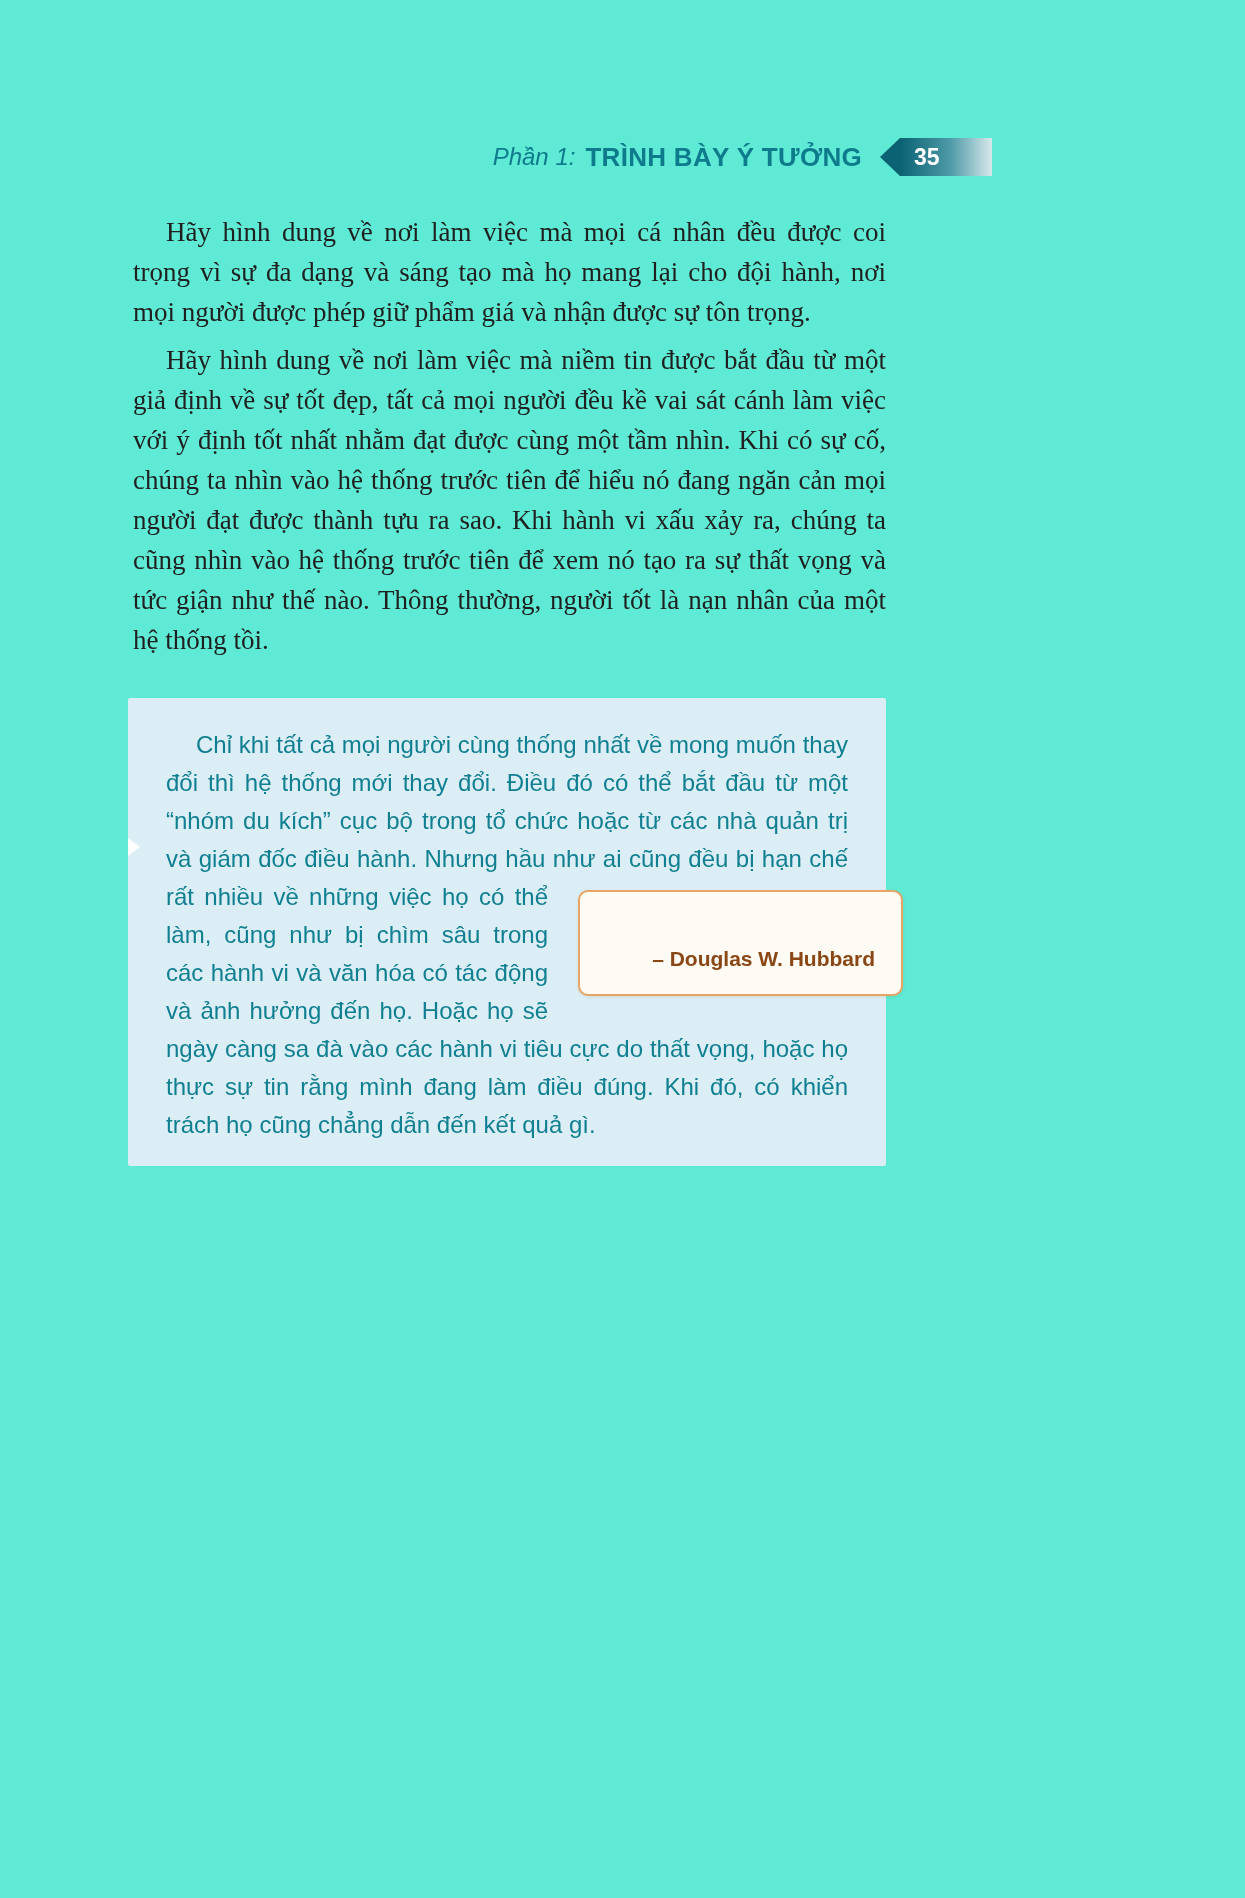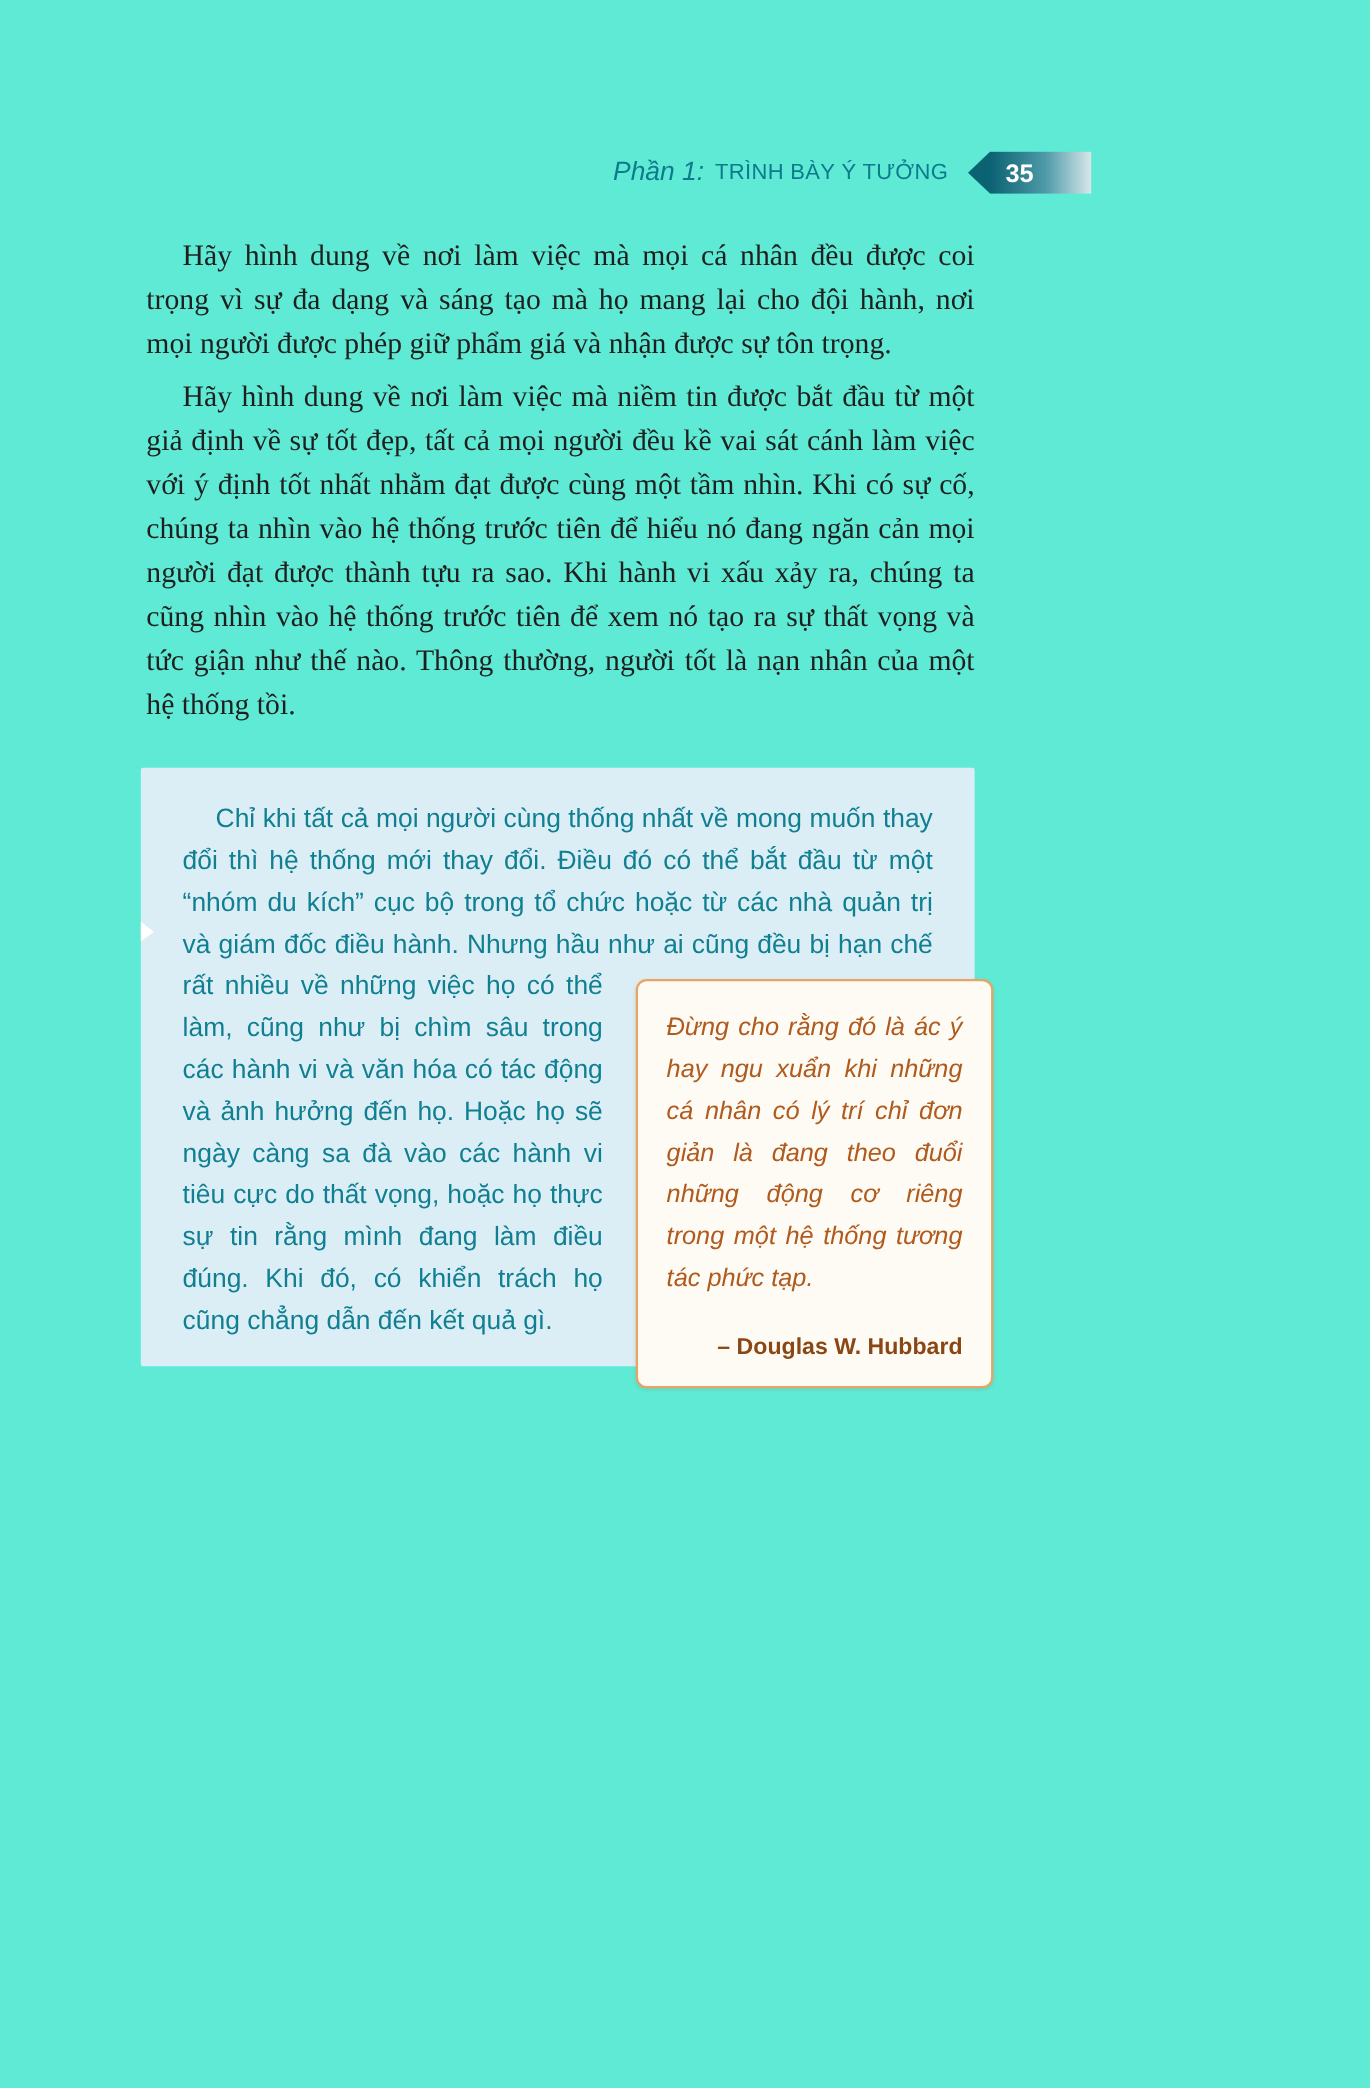--- a/index.html
+++ b/index.html
@@ -22,22 +22,22 @@
     font-family: "Liberation Sans", sans-serif;
     white-space: nowrap;
   }
   .part-label {
     font-style: italic;
     font-size: 24px;
     color: var(--teal, #0e7b8c);
     margin-right: 10px;
   }
   .chapter-title {
-    font-weight: normal;
-    font-size: 20px;
+    font-weight: bold;
+    font-size: 26px;
     letter-spacing: 0.3px;
     color: var(--teal, #0e7b8c);
     margin-right: 18px;
   }
   .page-badge { display: flex; align-items: center; }
   .badge-arrow {
     width: 0; height: 0;
     border-top: 19px solid transparent;
     border-bottom: 19px solid transparent;
     border-right: 20px solid var(--teal-dark, #0a6272);
@@ -160,21 +160,20 @@
     <p class="body-p">Hãy hình dung về nơi làm việc mà niềm tin được bắt đầu từ một giả định về sự tốt đẹp, tất cả mọi người đều kề vai sát cánh làm việc với ý định tốt nhất nhằm đạt được cùng một tầm nhìn. Khi có sự cố, chúng ta nhìn vào hệ thống trước tiên để hiểu nó đang ngăn cản mọi người đạt được thành tựu ra sao. Khi hành vi xấu xảy ra, chúng ta cũng nhìn vào hệ thống trước tiên để xem nó tạo ra sự thất vọng và tức giận như thế nào. Thông thường, người tốt là nạn nhân của một hệ thống tồi.</p>
 
     <section class="callout">
       <span class="callout-notch"></span>
 
 
       <p class="callout-p last">
         <span class="float-spacer"></span>
 
         <span class="quote-box">
-          <span class="quote-text">Đừng cho rằng đó là ác ý hay ngu xuẩn khi những cá nhân có lý trí chỉ đơn giản là đang theo đuổi những động cơ riêng trong một hệ thống tương tác phức tạp.</span>
           <span class="quote-attribution">– Douglas W. Hubbard</span>
         </span>
 
         <span>Chỉ khi tất cả mọi người cùng thống nhất về mong muốn thay đổi thì hệ thống mới thay đổi. Điều đó có thể bắt đầu từ một “nhóm du kích” cục bộ trong tổ chức hoặc từ các nhà quản trị và giám đốc điều hành. Nhưng hầu như ai cũng đều bị hạn chế rất nhiều về những việc họ có thể làm, cũng như bị chìm sâu trong các hành vi và văn hóa có tác động và ảnh hưởng đến họ. Hoặc họ sẽ ngày càng sa đà vào các hành vi tiêu cực do thất vọng, hoặc họ thực sự tin rằng mình đang làm điều đúng. Khi đó, có khiển trách họ cũng chẳng dẫn đến kết quả gì.</span>
       </p>
     </section>
 
   </main>
 </div>
 

